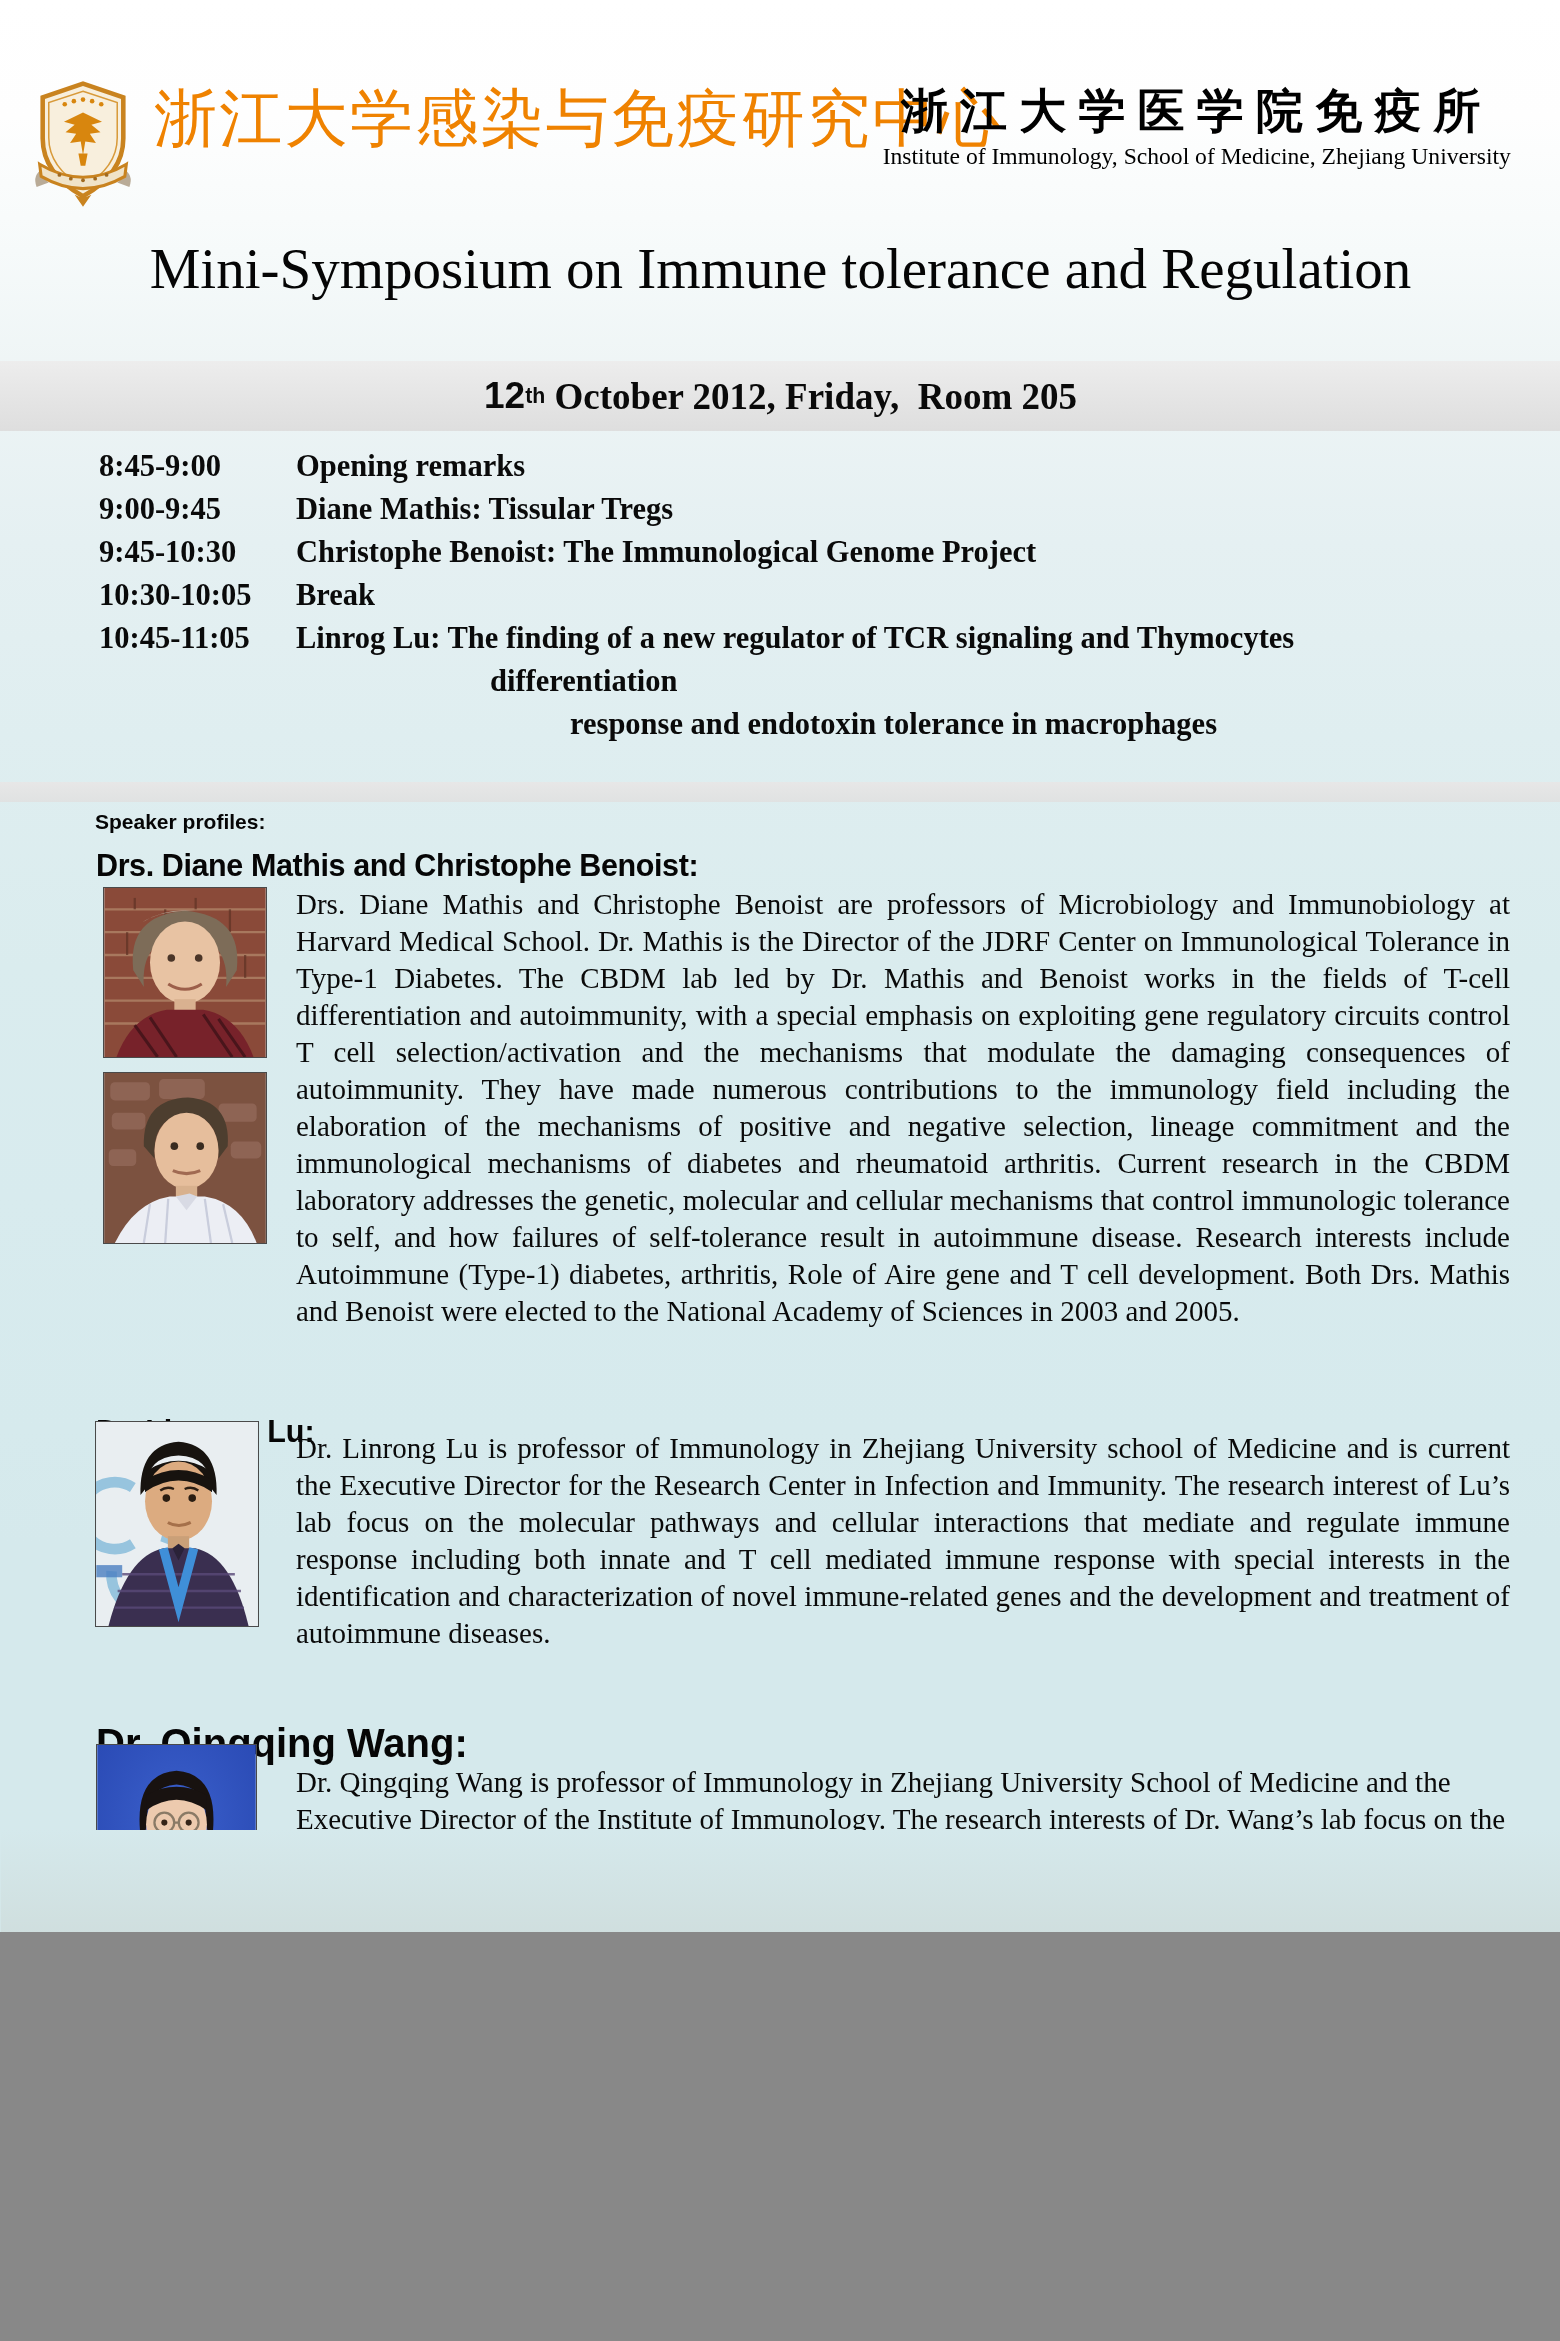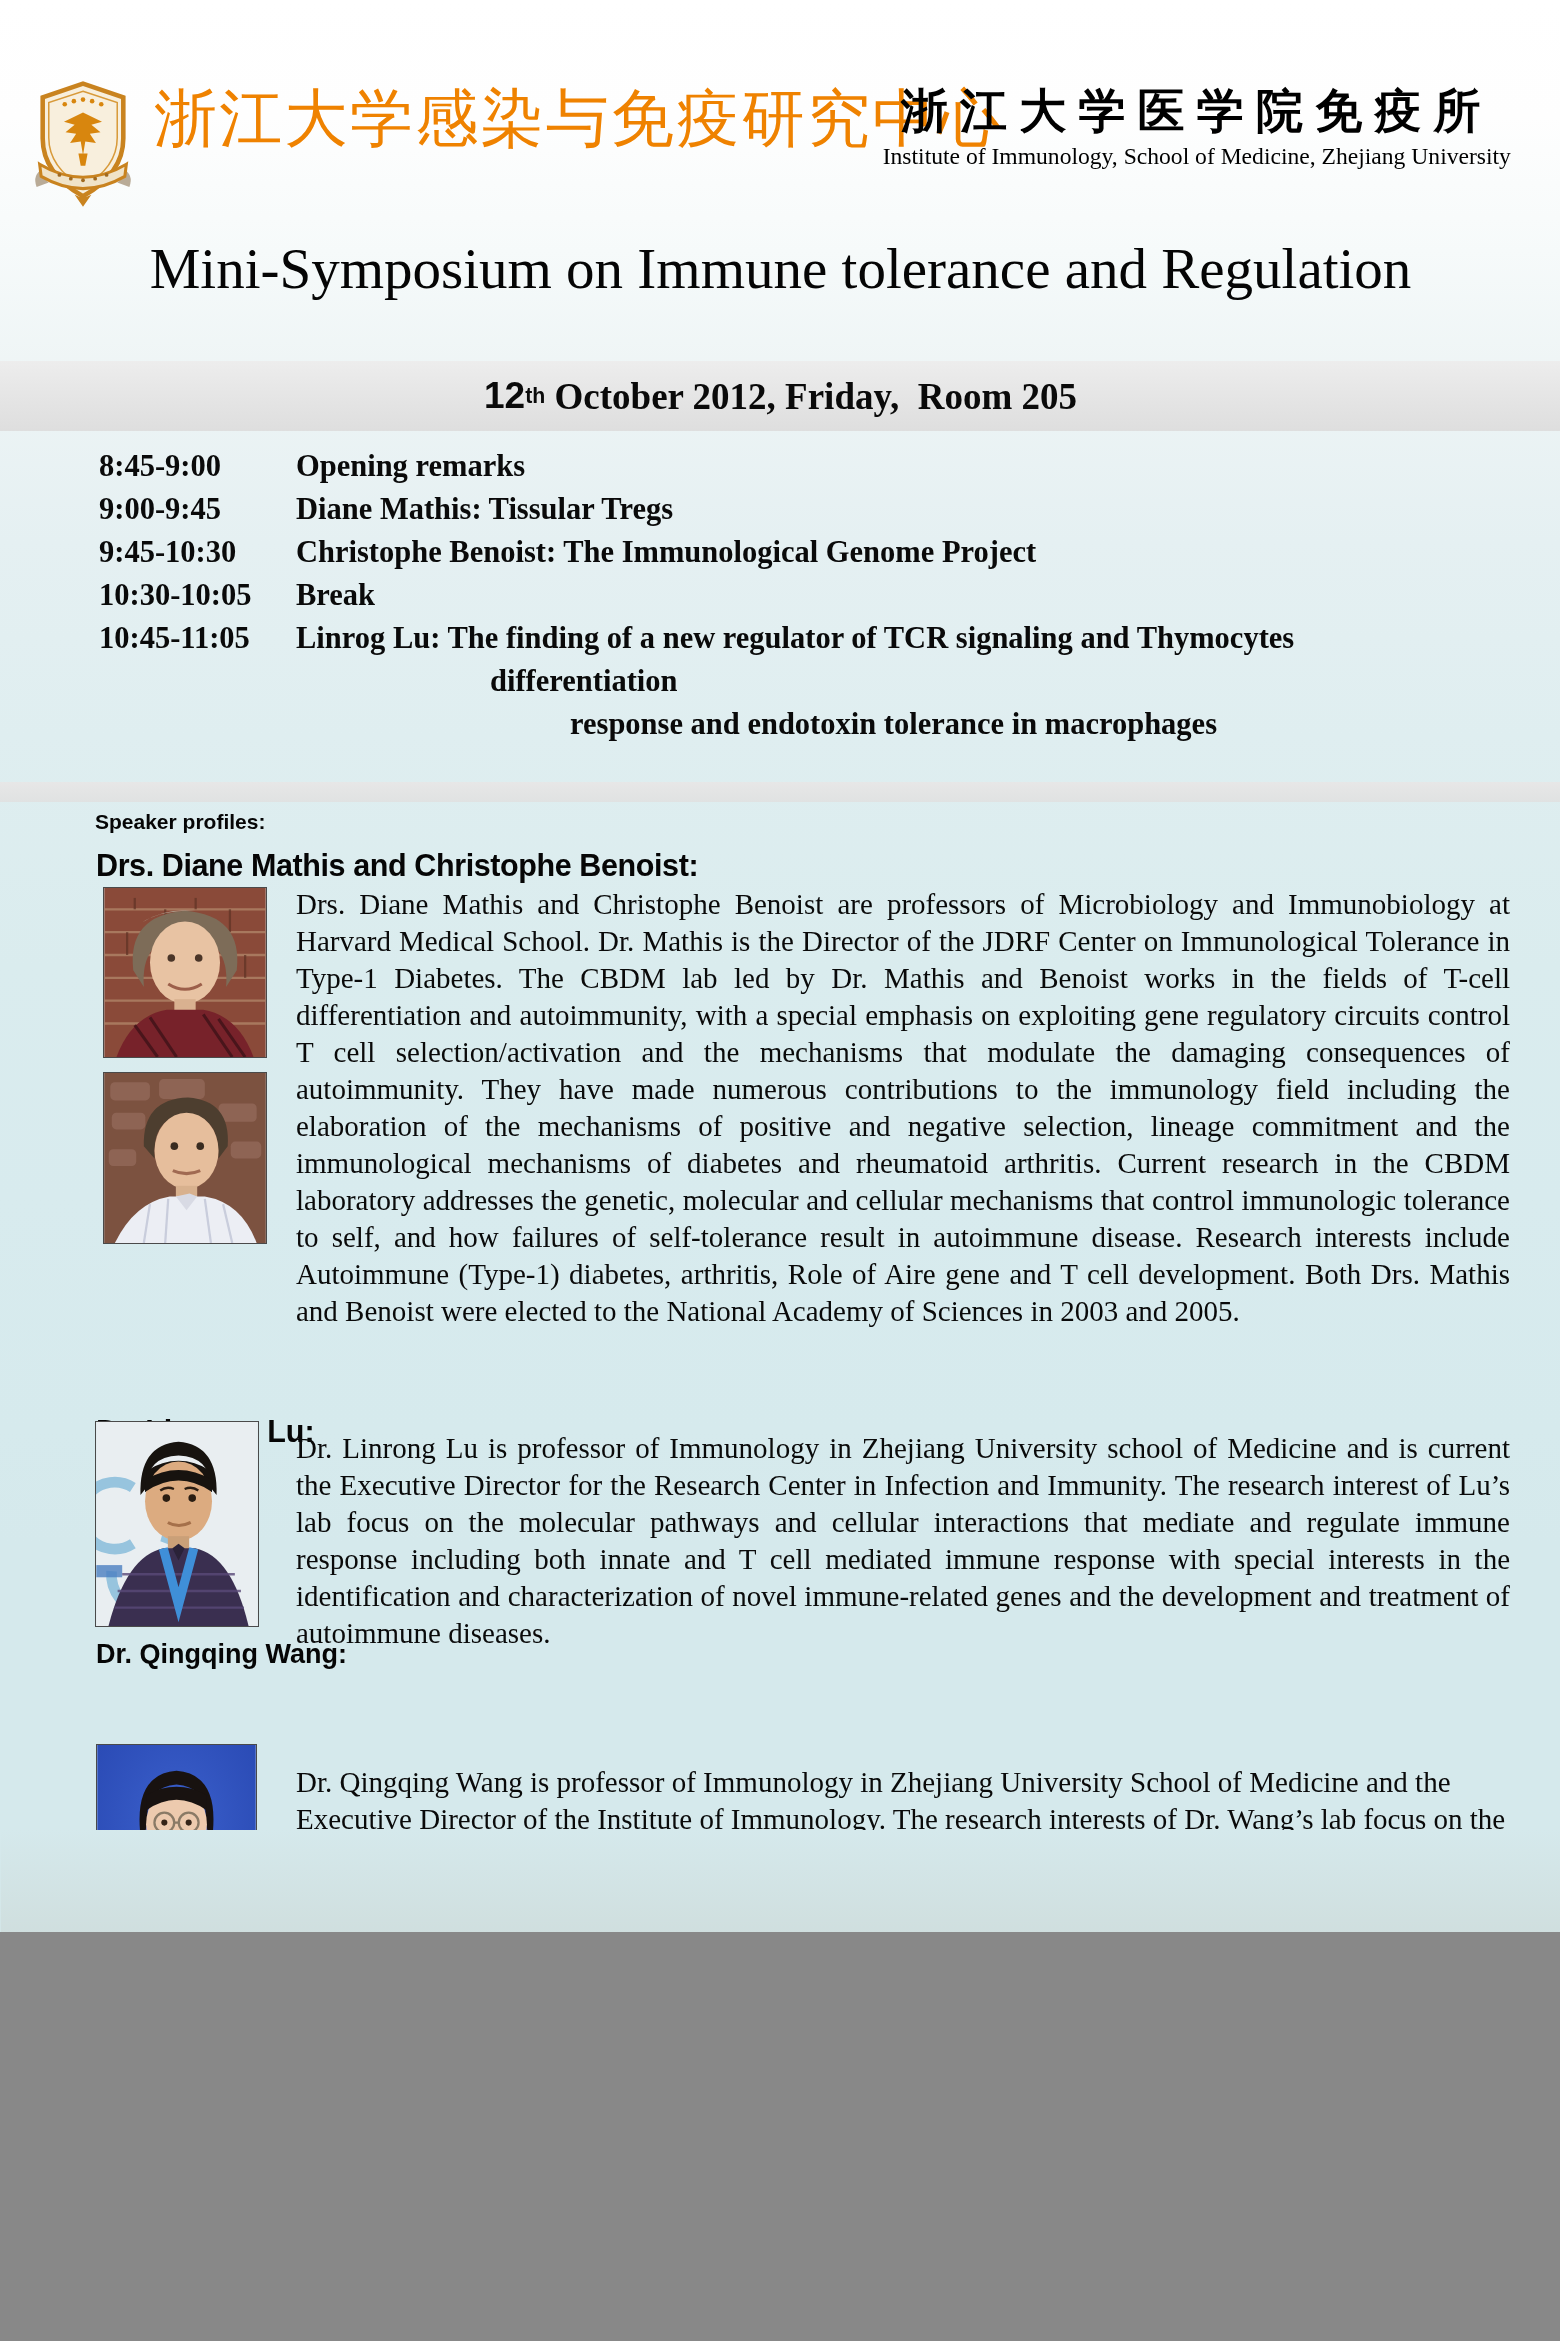--- a/index.html
+++ b/index.html
@@ -37,21 +37,21 @@
   .s-cont1{padding-left:391px;white-space:nowrap;}
   .s-cont2{padding-left:471px;white-space:nowrap;}
   
   .divider{top:782px;left:0;width:100%;height:20px;
     background:linear-gradient(180deg,#e7e7e7,#e0e2e2);}
   
   .h-sans{font-family:"Liberation Sans","DejaVu Sans",sans-serif;font-weight:bold;color:#060606;white-space:nowrap;}
   .sp-heading{top:810px;left:95px;font-size:21px;}
   .sec1-heading{top:848px;left:96px;font-size:30.5px;letter-spacing:-0.4px;}
   .sec2-heading{top:1377px;left:96px;font-size:30.5px;margin-top:37px;}
-  .sec3-heading{top:1639px;left:96px;font-size:27px;}
+  .sec3-heading{top:1721px;left:96px;font-size:40px;}
   .ptext{font-size:29px;line-height:37px;text-align:justify;color:#0a0a0a;}
   .ptext.ragged{text-align:left;}
   .sec1-text{top:886px;left:296px;width:1214px;}
   .sec2-text{top:1430px;left:296px;width:1214px;}
   .sec3-text{top:1764px;left:296px;width:1220px;}
   .photo{display:block;border:1.5px solid #4a4a4a;}
   .photo-col1{left:103px;top:887px;}
   .photo-gap{height:13.7px;}
   .photo-lu{left:95px;top:1421px;}
   .photo-wang{left:96px;top:1744px;}

